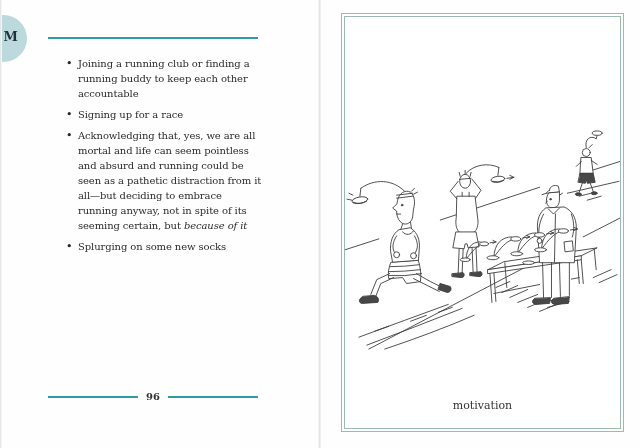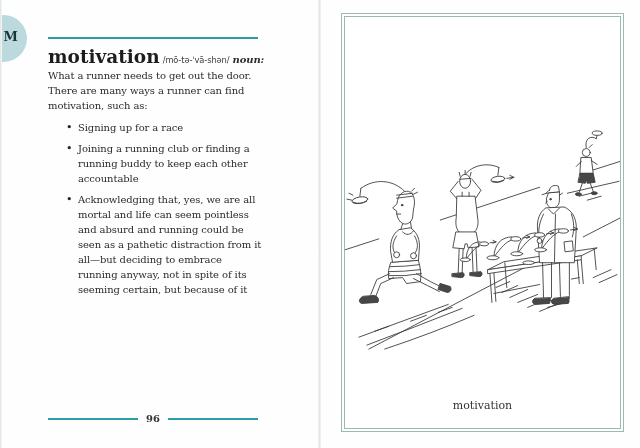--- a/index.html
+++ b/index.html
@@ -20,22 +20,22 @@
   .rule-top{position:absolute;left:48px;top:37px;width:210px;height:2px;background:#2E9BA8;}
   .entry{position:absolute;left:48px;top:49px;width:222px;font-size:10px;line-height:15px;
          letter-spacing:-0.1px;}
   .lede{margin:0;}
   .headword{font-size:18.5px;font-weight:bold;letter-spacing:0;color:#1d1d1d;}
   .pron{font-family:"DejaVu Sans", sans-serif;font-size:8.3px;color:#3a3a3a;}
   .pos{font-weight:bold;font-style:italic;}
   ul.bullets{margin:7px 0 0 0;padding:0 0 0 30px;list-style:none;}
   ul.bullets li{position:relative;width:186px;margin:0 0 6px 0;}
   ul.bullets li::before{content:"•";position:absolute;left:-12px;top:0;font-size:11px;color:#222;}
-  .ital{text-align:right;}
-  .folio{position:absolute;left:48px;top:413px;width:210px;display:flex;align-items:center;gap:8px;}
+  .ital{font-style:italic;text-align:right;}
+  .folio{position:absolute;left:48px;top:391px;width:210px;display:flex;align-items:center;gap:8px;}
   .folio .line{flex:1;height:1.5px;background:#2E9BA8;}
   .folio .num{font-weight:bold;font-size:10px;color:#333;line-height:12px;}
 
   
   .page-right{position:absolute;left:321px;top:0;width:319px;height:448px;background:#fefefe;}
   .frame{position:absolute;left:20px;top:13px;width:283px;height:419px;border:1px solid #9bbcac;
          padding:2px;box-sizing:border-box;background:#fff;}
   .frame-inner{position:relative;width:100%;height:100%;border:1px solid #9bbcac;
                box-sizing:border-box;background:#fff;}
   .illo{position:absolute;left:0;top:0;width:100%;height:100%;}
@@ -48,29 +48,26 @@
 <div class="book">
   <div class="edge-top"></div>
 
   <div class="page-left">
     <div class="tab">
       <span>M</span>
     </div>
     <div class="rule-top"></div>
 
     <div class="entry">
-      <p class="lede"><span class="headword">motivation</span>
-        <span class="pron">/mō-tə-ˈvā-shən/</span>
-        <span class="pos">noun:</span>
-        <span>What a runner needs to get out the door. There are many ways a runner can find motivation, such as:</span></p>
 
       <ul class="bullets">
+        <li><span>Joining a running club or finding a running buddy to keep each other accountable</span></li>
         <li><span>Signing up for a race</span></li>
-        <li><span>Joining a running club or finding a running buddy to keep each other accountable</span></li>
         <li><span>Acknowledging that, yes, we are all mortal and life can seem pointless and absurd and running could be seen as a pathetic distraction from it all—but deciding to embrace running anyway, not in spite of its seeming certain, but </span><span class="ital">because of it</span></li>
+        <li><span>Splurging on some new socks</span></li>
       </ul>
     </div>
 
     <div class="folio">
       <div class="line"></div>
       <div class="num">96</div>
       <div class="line"></div>
     </div>
   </div>
 

